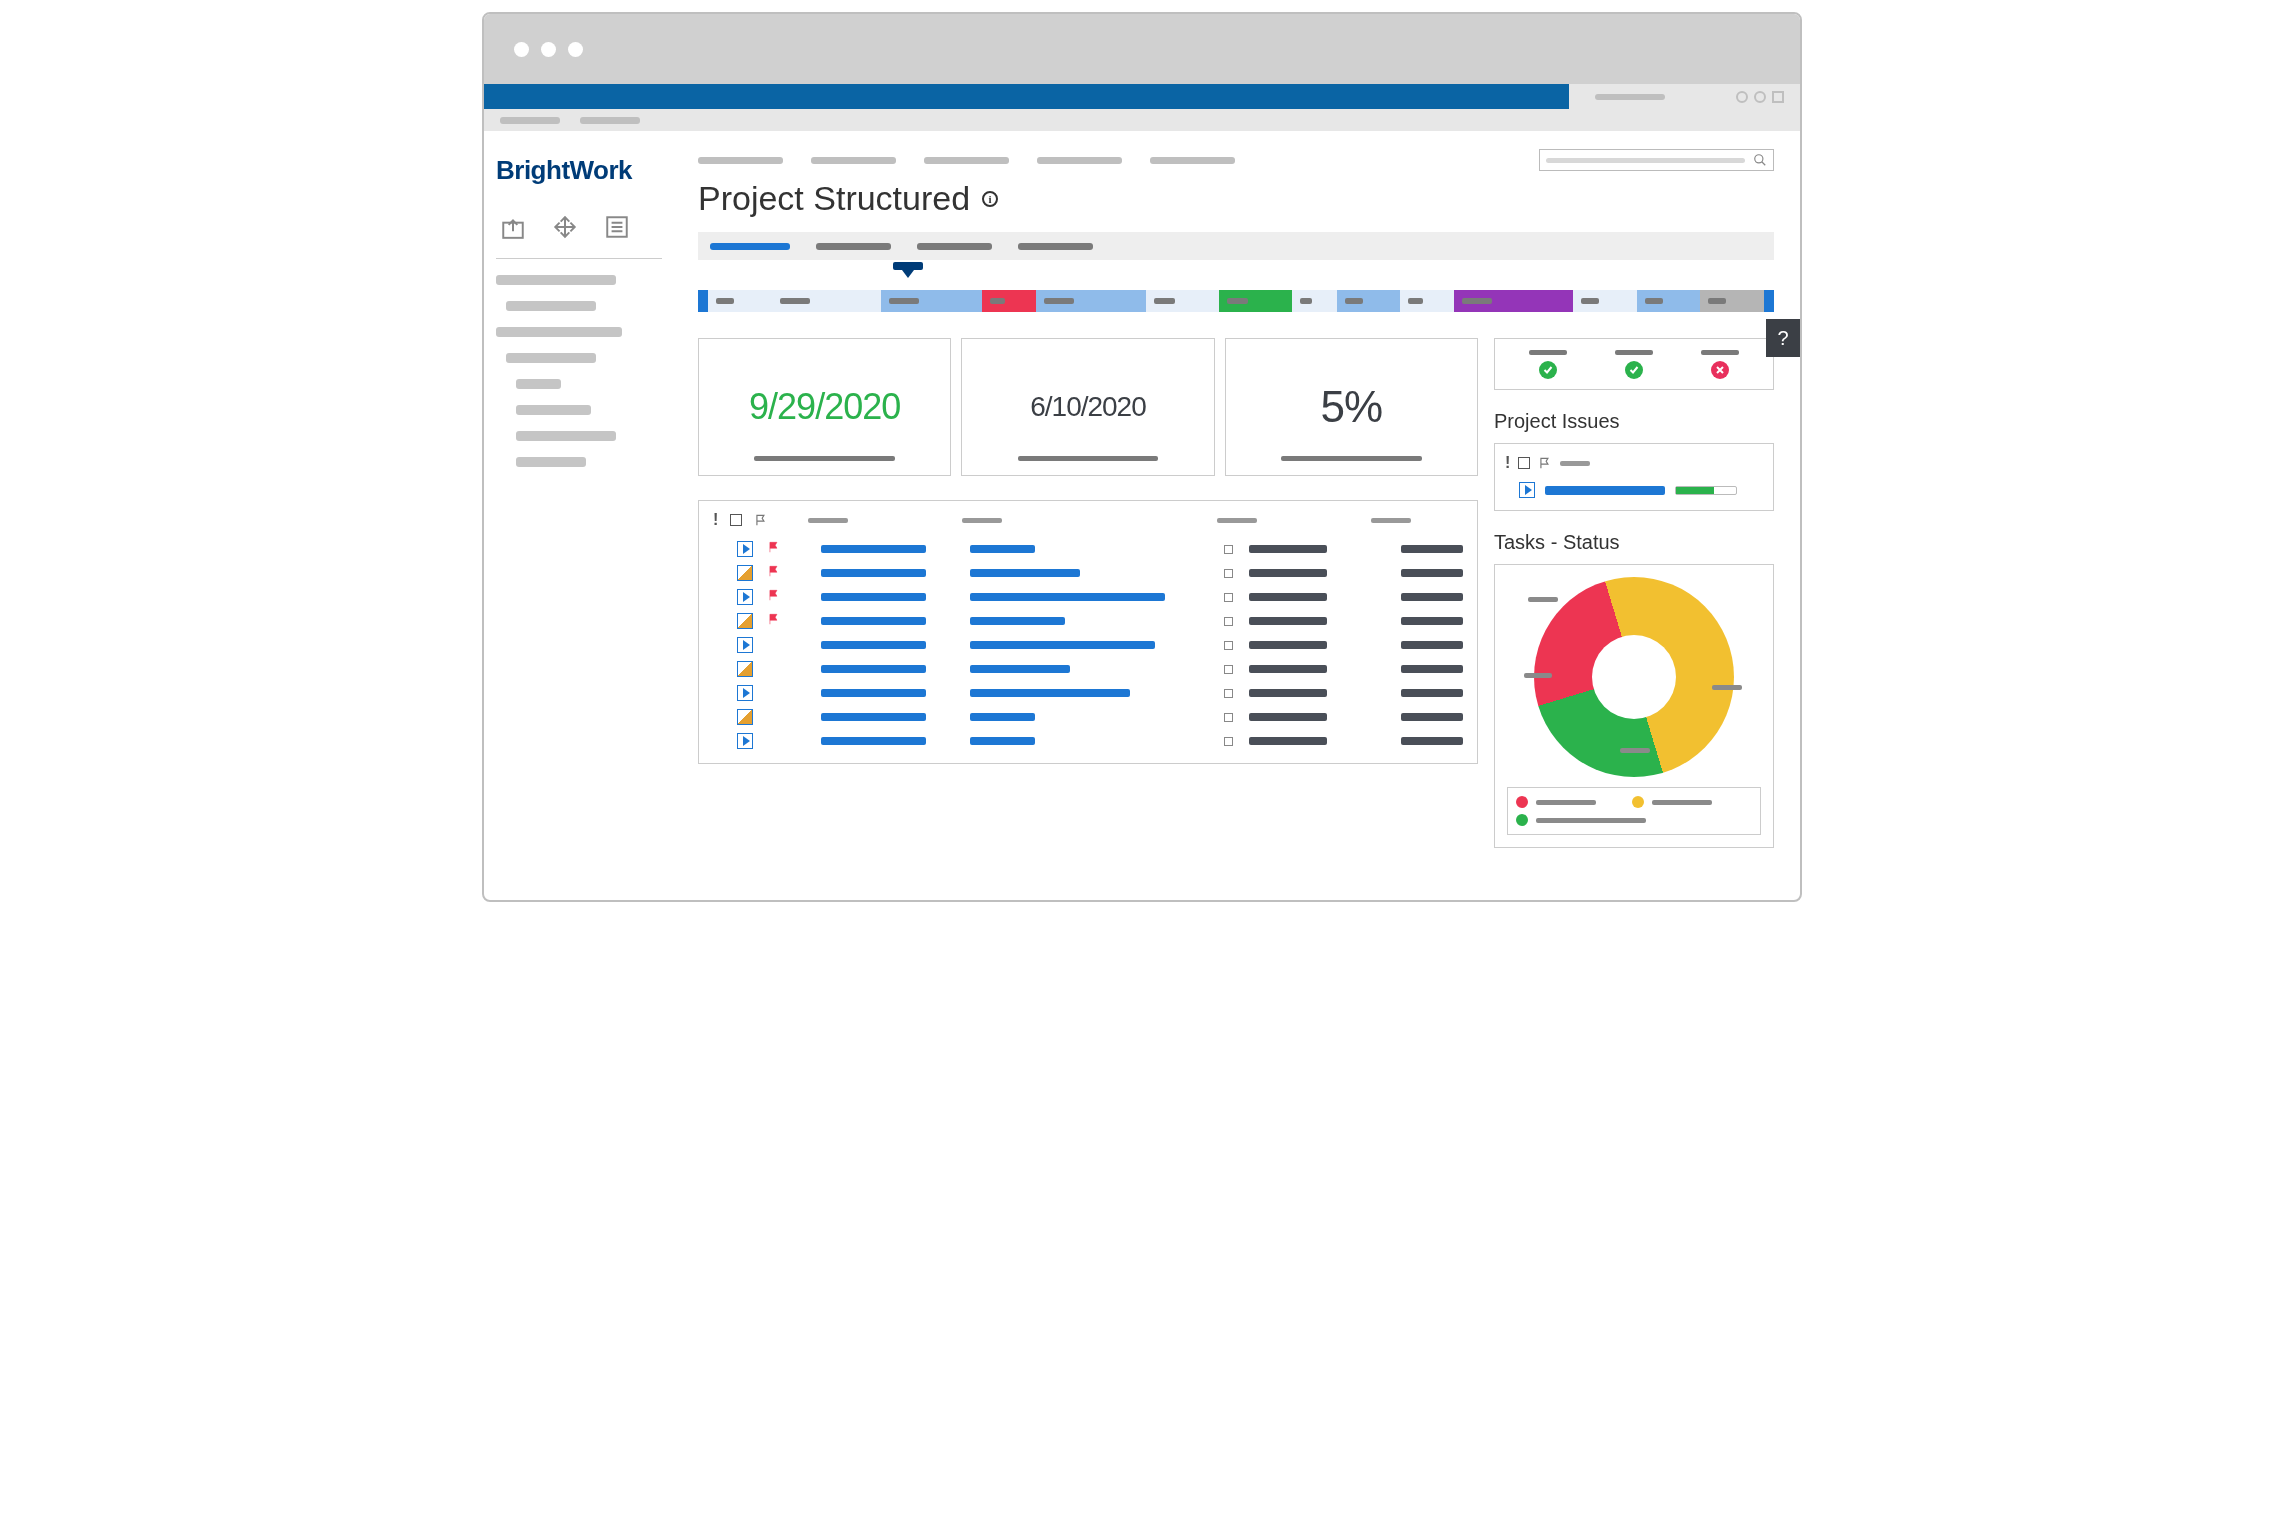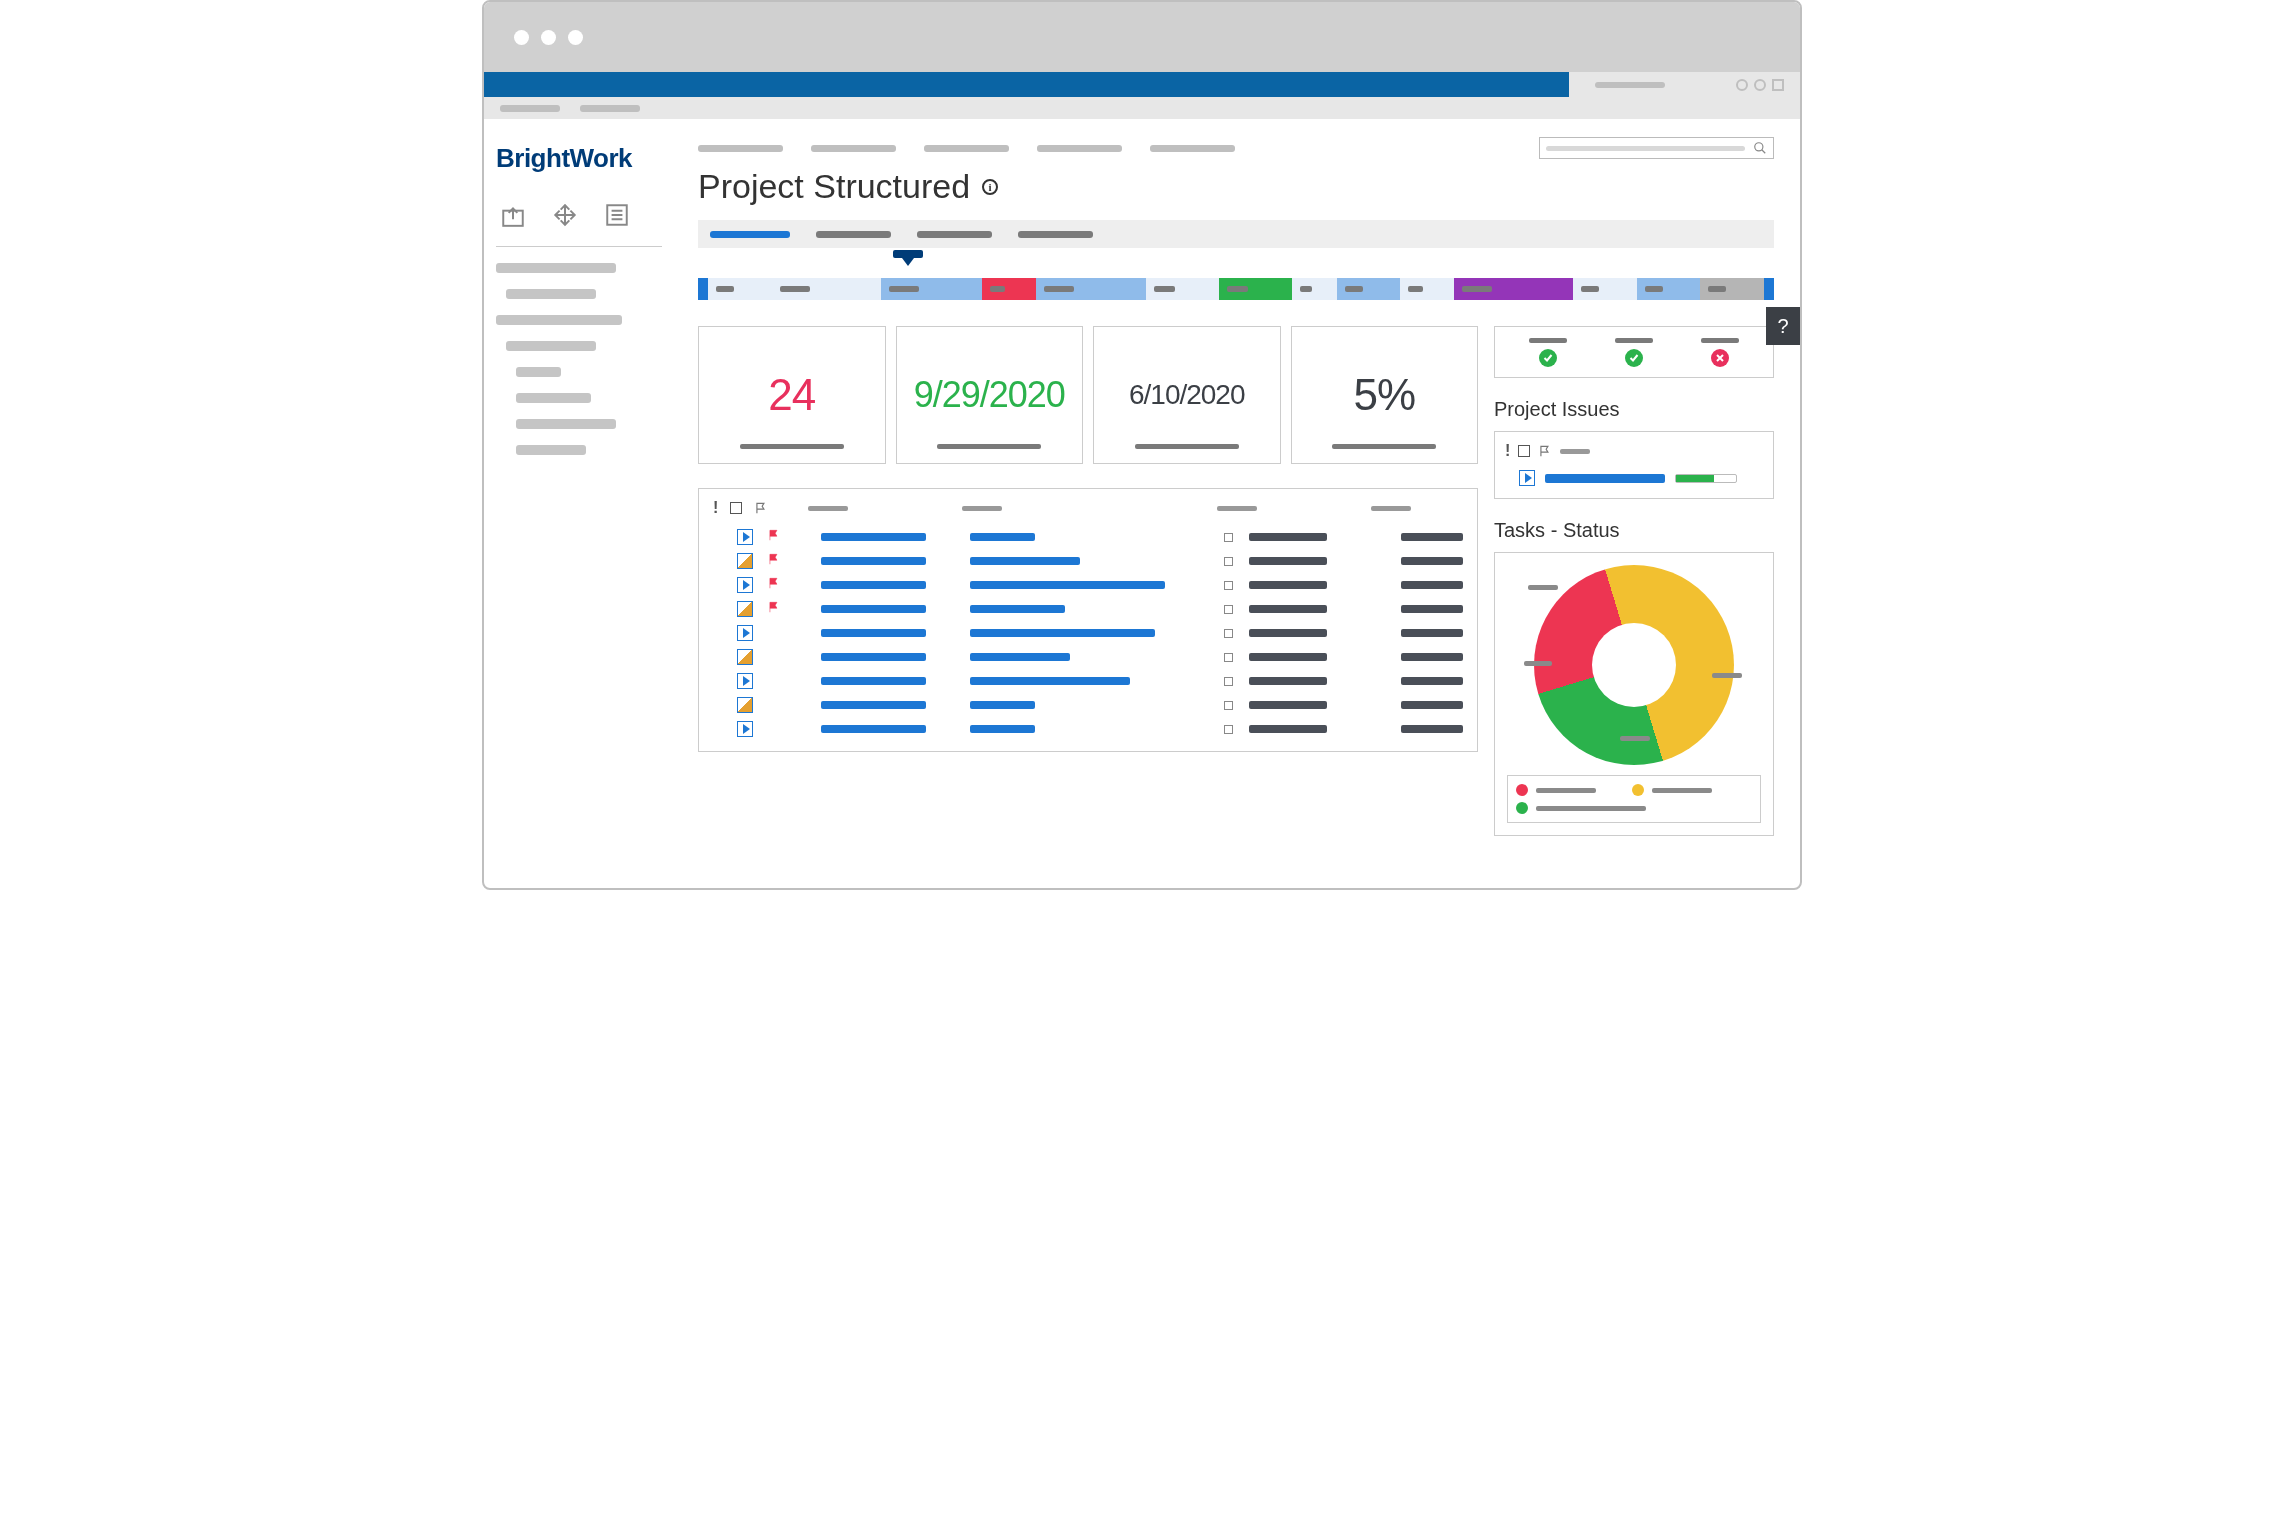--- a/index.html
+++ b/index.html
@@ -1,19 +1,19 @@
 <!DOCTYPE html>
 <html><head>
 <meta charset="utf-8">
 <style>
   * { box-sizing: border-box; margin: 0; padding: 0; font-family: "Segoe UI", Arial, sans-serif; }
   html, body { height: 100%; }
   body { background: #fff; }
 
-  .window { width: 1320px; height: 890px; border: 2px solid #bfbfbf; border-radius: 8px; margin: 0 auto; background: #fff; overflow: hidden; position: relative; }
+  .window { width: 1320px; height: 890px; border: 2px solid #bfbfbf; border-radius: 8px; margin: 12px auto; background: #fff; overflow: hidden; position: relative; }
 
   
   .titlebar { height: 70px; background: #d0d0d0; display: flex; align-items: center; padding-left: 30px; }
   .dot { width: 15px; height: 15px; border-radius: 50%; background: #fff; margin-right: 12px; }
 
   
   .app-band { height: 25px; display: flex; }
   .blue-band { width: 1085px; background: #0a64a4; }
   .cmdbar { flex: 1; background: #e7e7e7; display: flex; align-items: center; justify-content: flex-end; padding: 0 16px; }
   .cmdbar-line { height: 6px; width: 70px; background: #bfbfbf; border-radius: 3px; margin-right: auto; margin-left: 10px; }
@@ -254,24 +254,20 @@
               <span class="tl-label" style="width: 18px;"></span>
             </div>
             <div class="tl-handle"></div>
           </div>
       </div>
 
       <div class="two-col">
         <div class="lcol">
           <div class="cards" id="cards">
               <div class="card">
-                <div class="card-val red">24</div>
-                <div class="card-line"></div>
-              </div>
-              <div class="card">
                 <div class="card-val green" style="font-size: 36px;">9/29/2020</div>
                 <div class="card-line"></div>
               </div>
               <div class="card">
                 <div class="card-val gray" style="font-size: 28px;">6/10/2020</div>
                 <div class="card-line"></div>
               </div>
               <div class="card">
                 <div class="card-val gray">5%</div>
                 <div class="card-line"></div>

